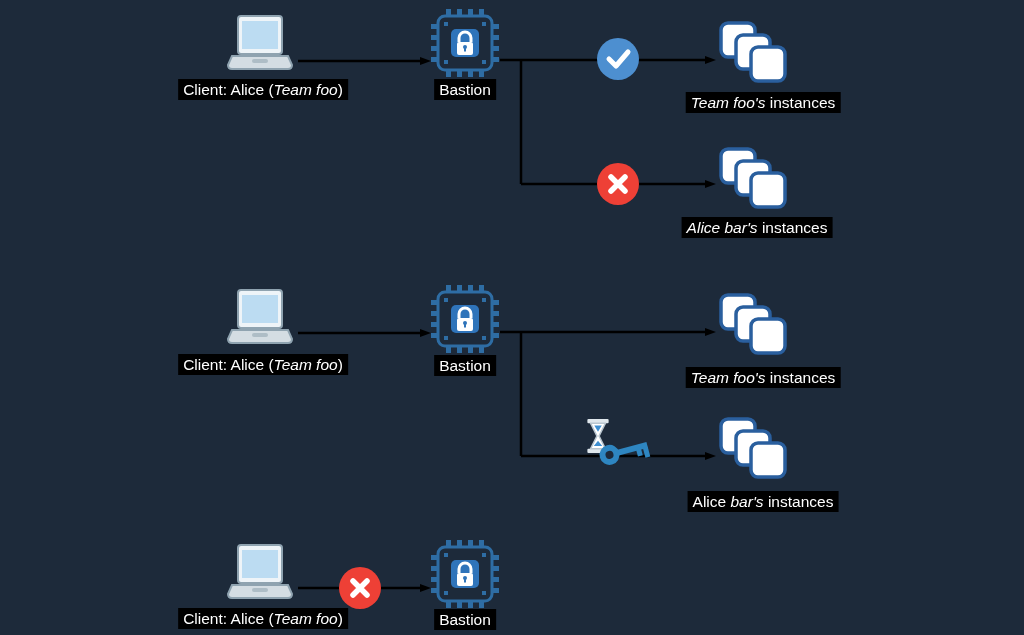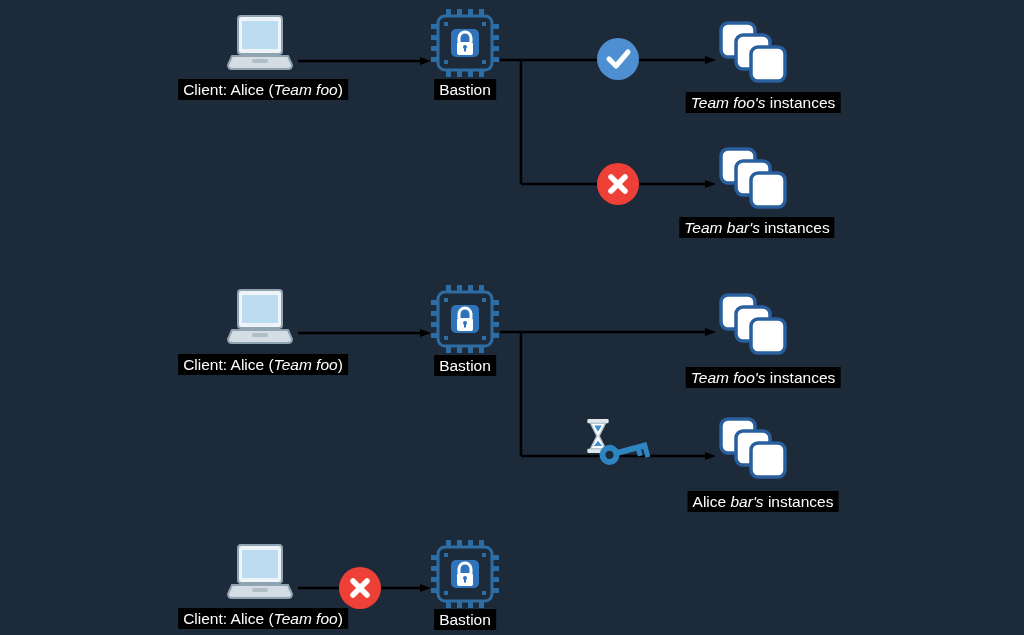--- a/index.html
+++ b/index.html
@@ -129,21 +129,21 @@
     </svg>
   </div>
 
   <div class="abs icon" style="left:718px;top:146px;width:70px;height:70px">
     <svg viewBox="0 0 70 70" width="70" height="70">
       <rect x="3" y="3" width="34" height="34" rx="7" fill="#fff" stroke="#2a5f9e" stroke-width="3.5"></rect>
       <rect x="18" y="15" width="34" height="34" rx="7" fill="#fff" stroke="#2a5f9e" stroke-width="3.5"></rect>
       <rect x="33" y="27" width="34" height="34" rx="7" fill="#fff" stroke="#2a5f9e" stroke-width="3.5"></rect>
     </svg>
   </div>
-  <div class="label" style="left:757px;top:217px"><span></span><span class="em">Team bar's</span><span> instances</span></div>
+  <div class="label" style="left:757px;top:217px"><span></span><span class="em">Alice bar's</span><span> instances</span></div>
 
   <div class="abs icon" style="left:226px;top:288px;width:68px;height:60px">
     <svg viewBox="0 0 68 60" width="68" height="60">
       <rect x="12" y="2" width="44" height="38" rx="3" fill="#eef4f8" stroke="#8fa3b0" stroke-width="2"></rect>
       <rect x="16" y="7" width="36" height="28" fill="#bcdcf2"></rect>
       <path d="M6,42 L62,42 L66,51 Q66,55 62,55 L6,55 Q2,55 2,51 Z" fill="#d4dde3" stroke="#8fa3b0" stroke-width="2"></path>
       <rect x="26" y="45" width="16" height="4" rx="2" fill="#aebdc6"></rect>
     </svg>
   </div>
   <div class="label" style="left:263px;top:354px"><span>Client: Alice (</span><span class="em">Team foo</span><span>)</span></div>

